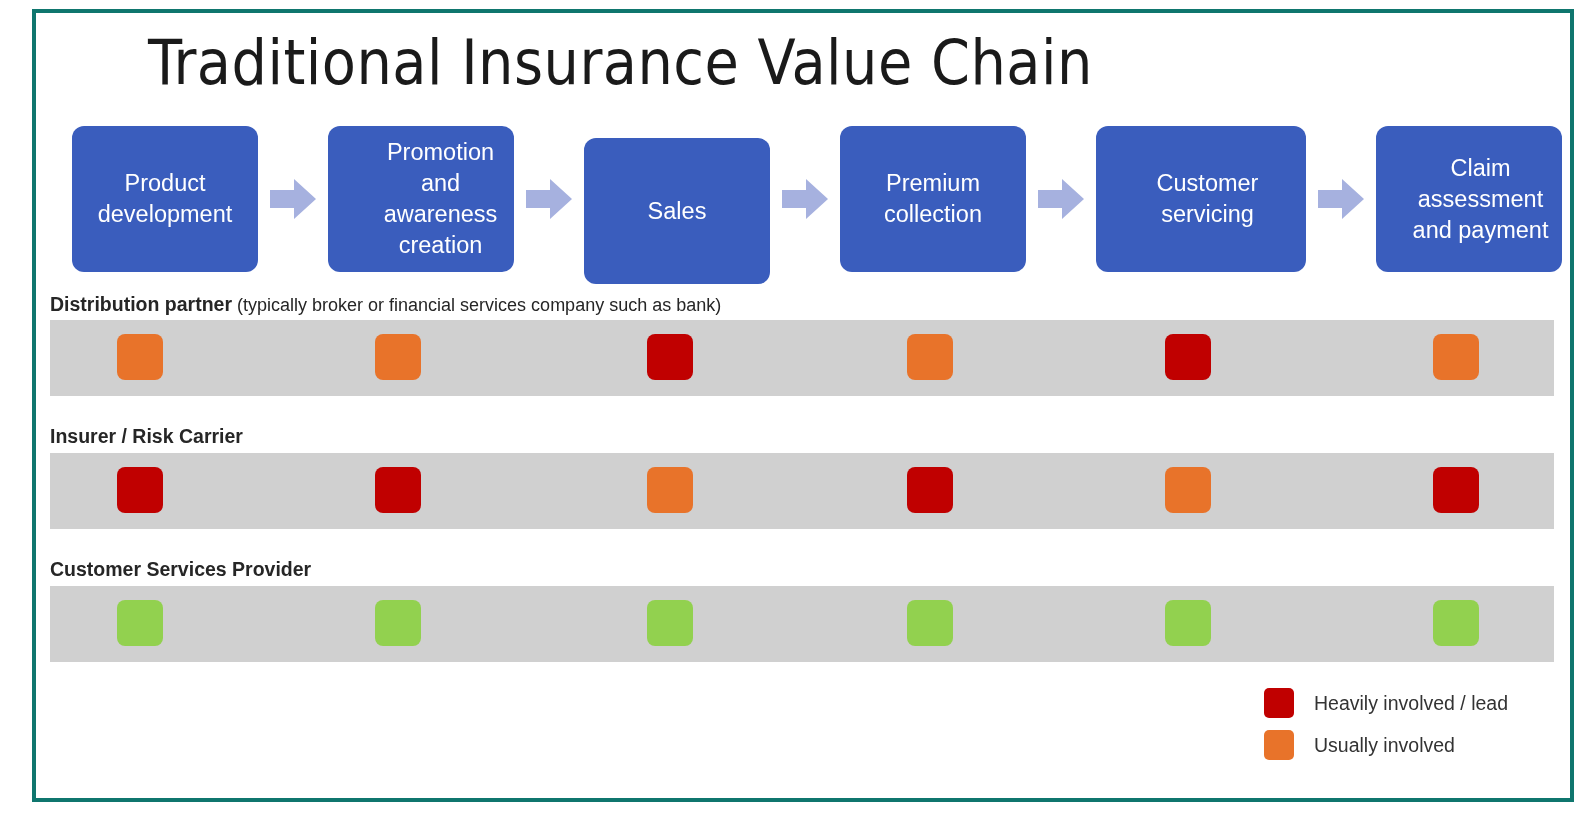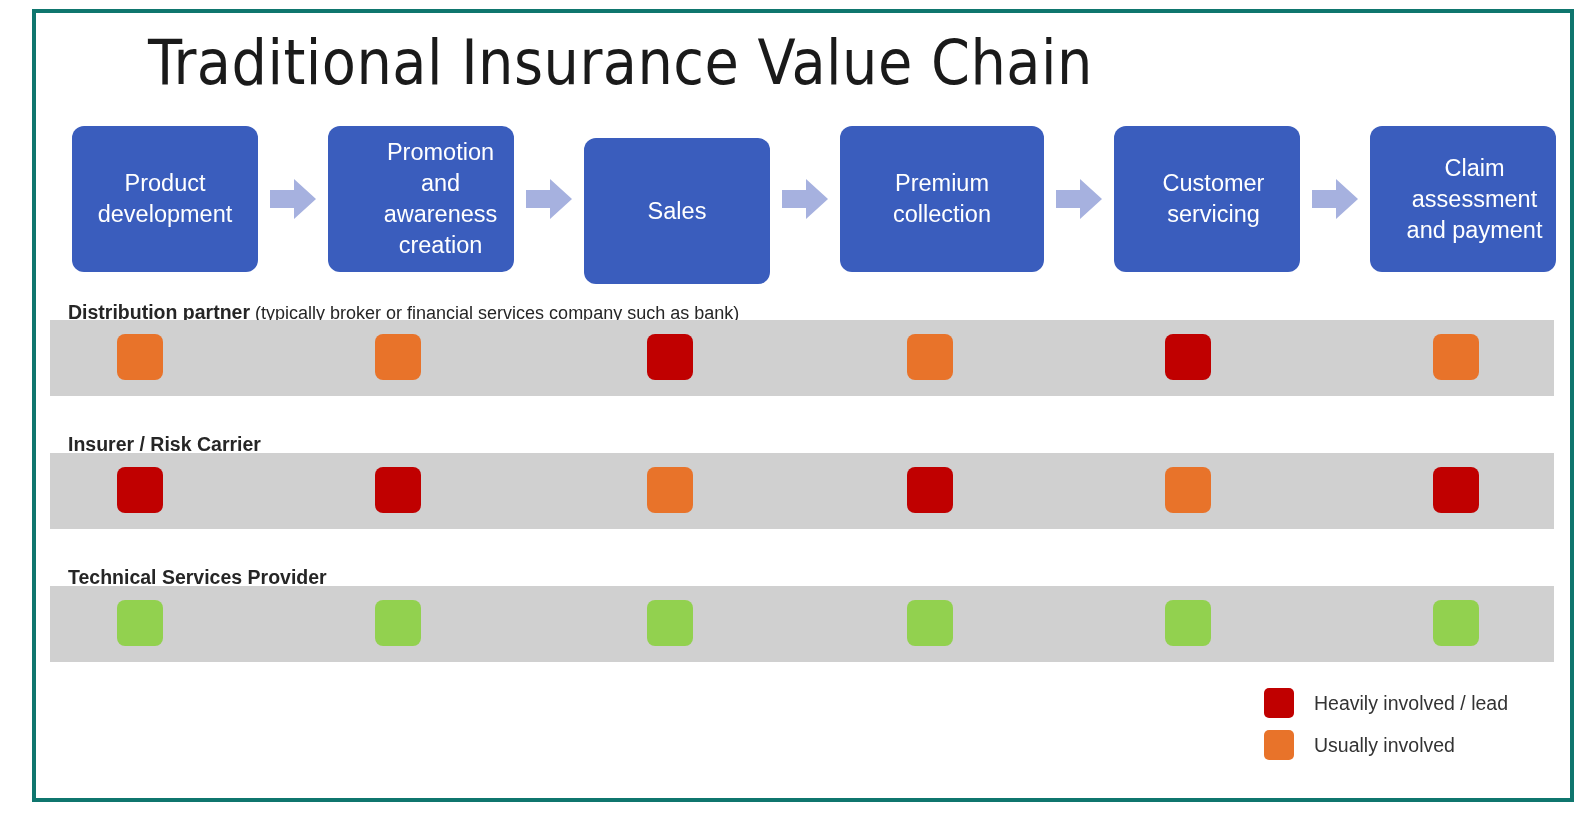--- a/index.html
+++ b/index.html
@@ -60,40 +60,39 @@
     font-size: 23.5px;
     line-height: 31px;
     padding: 6px 8px;
     box-sizing: border-box;
     height: 146px;
     flex: 0 0 auto;
   }
   .proc-box.w1 { width: 186px; }
   .proc-box.w2 { width: 186px; padding-left: 47px; }
   .proc-box.w3 { width: 186px; }
-  .proc-box.w4 { width: 204px; }
-  .proc-box.w5 { width: 186px; padding-left: 21px; }
+  .proc-box.w4 { width: 186px; }
+  .proc-box.w5 { width: 210px; padding-left: 21px; }
   .proc-box.w6 { width: 186px; padding-left: 31px; }
 
   .chev {
     flex: 0 0 auto;
     width: 46px;
     height: 44px;
     margin: 0 12px;
     display: block;
   }
 
   
   .row-label {
     position: absolute;
-    left: 32px;
+    left: 14px;
     font-size: 19.5px;
     color: #262626;
     white-space: nowrap;
-    margin-top: 8px;
   }
   .row-label b { font-weight: bold; }
   .row-label span.sub { font-weight: normal; font-size: 18px; }
 
   .band {
     position: absolute;
     left: 14px;
     width: 1504px;
     height: 76px;
     background: #d0d0d0;
@@ -186,21 +185,21 @@
       </div>
       <div class="row-label" style="top: 412px;"><b>Insurer / Risk Carrier</b></div>
       <div class="band" style="top: 440px; background: rgb(208, 208, 208);">
         <div class="marker" style="left: 67px; background: rgb(192, 0, 0);"></div>
         <div class="marker" style="left: 325px; background: rgb(192, 0, 0);"></div>
         <div class="marker" style="left: 597px; background: rgb(232, 115, 42);"></div>
         <div class="marker" style="left: 857px; background: rgb(192, 0, 0);"></div>
         <div class="marker" style="left: 1115px; background: rgb(232, 115, 42);"></div>
         <div class="marker" style="left: 1383px; background: rgb(192, 0, 0);"></div>
       </div>
-      <div class="row-label" style="top: 545px;"><b>Technical Services Provider</b></div>
+      <div class="row-label" style="top: 545px;"><b>Customer Services Provider</b></div>
       <div class="band" style="top: 573px; background: rgb(208, 208, 208);">
         <div class="marker" style="left: 67px; background: rgb(146, 209, 79);"></div>
         <div class="marker" style="left: 325px; background: rgb(146, 209, 79);"></div>
         <div class="marker" style="left: 597px; background: rgb(146, 209, 79);"></div>
         <div class="marker" style="left: 857px; background: rgb(146, 209, 79);"></div>
         <div class="marker" style="left: 1115px; background: rgb(146, 209, 79);"></div>
         <div class="marker" style="left: 1383px; background: rgb(146, 209, 79);"></div>
       </div>
     </div>
 

